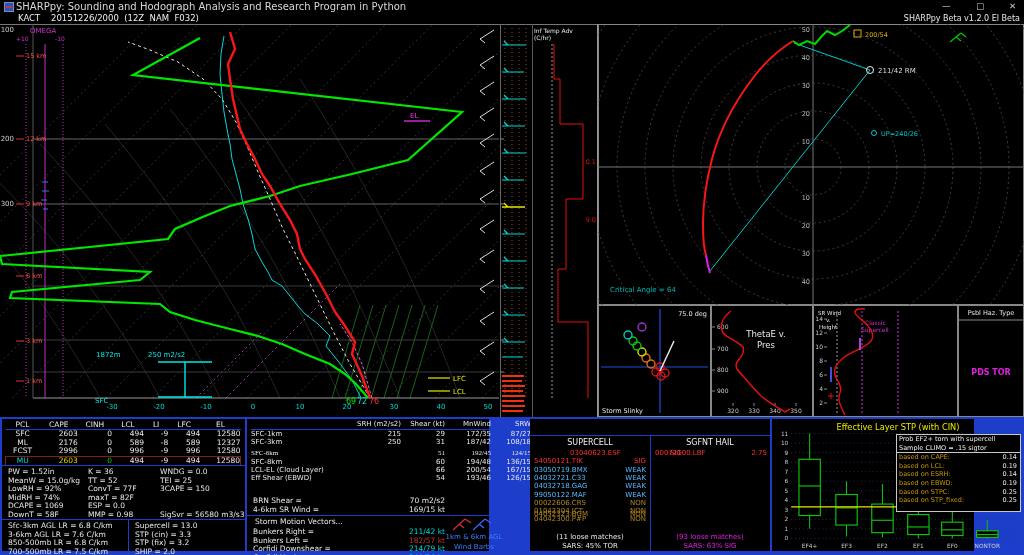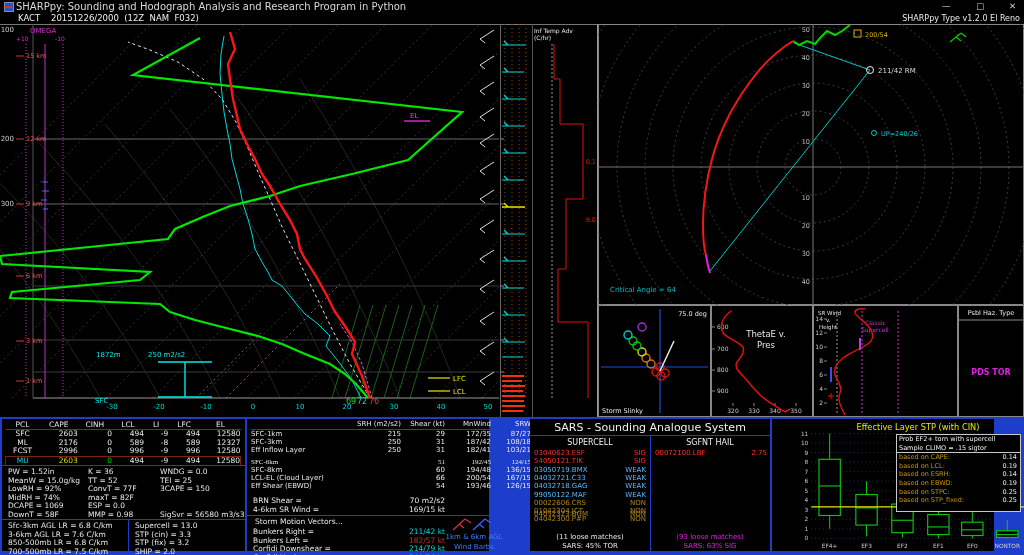--- a/index.html
+++ b/index.html
@@ -64,21 +64,21 @@
   <div class="abs" id="titlebar">
     <div class="abs" id="appicon"></div>
     <span class="abs ttl">SHARPpy: Sounding and Hodograph Analysis and Research Program in Python</span>
     <span class="abs winbtn" style="left:942px;">—</span>
     <span class="abs winbtn" style="left:976px;">□</span>
     <span class="abs winbtn" style="left:1009px;">✕</span>
   </div>
 
   <div class="abs" id="headerbar">
     <span class="abs lft">KACT    20151226/2000  (12Z  NAM  F032)</span>
-    <span class="abs rgt">SHARPpy Type v1.2.0 El Reno</span>
+    <span class="abs rgt">SHARPpy Beta v1.2.0 El Beta</span>
   </div>
 
   <svg class="abs" style="left:0;top:24px;" width="500" height="393" viewBox="0 0 500 393">
     <g>
 
       <path stroke="#3c3c3c" stroke-width="0.8" stroke-dasharray="2 3" fill="none" d="M-223 374L151 0M-176 374L198 0M-129 374L245 0M-82 374L292 0M-35 374L339 0M12 374L386 0M59 374L433 0M106 374L480 0M153 374L527 0M200 374L574 0M247 374L621 0M294 374L668 0M341 374L715 0M388 374L762 0M435 374L809 0M482 374L856 0"></path>
 
       <path stroke="#333" stroke-width="0.7" fill="none" d="M100 374C60 300 10 230 -60 160"></path>
       <path stroke="#333" stroke-width="0.7" fill="none" d="M160 374C118 295 60 215 -20 140"></path>
       <path stroke="#333" stroke-width="0.7" fill="none" d="M220 374C180 290 120 205 40 120"></path>
@@ -444,27 +444,20 @@
               <td>172/35</td>
             <td>87/27</td>
             </tr>
           <tr>
             <td class="l">SFC-3km</td>
               <td>250</td>
             <td>31</td>
               <td>187/42</td>
             <td>108/18</td>
             </tr>
-          <tr>
-            <td class="l">Eff Inflow Layer</td>
-              <td>250</td>
-            <td>31</td>
-              <td>182/41</td>
-            <td>103/21</td>
-            </tr>
           <tr class="gap">
             <td class="l">SFC-6km</td>
               <td></td>
             <td>51</td>
               <td>192/45</td>
             <td>124/15</td>
             </tr>
           <tr>
             <td class="l">SFC-8km</td>
               <td></td>
@@ -512,27 +505,26 @@
         <svg class="abs" style="left:198px;top:96px;" width="60" height="18">
           <path d="M8 15L20 4M20 4L26 8M14 9L19 13" stroke="#d03030" fill="none" stroke-width="1.3"></path>
           <path d="M28 15L40 4M40 4L46 8M34 9L39 13" stroke="#4060ff" fill="none" stroke-width="1.3"></path>
         </svg>
         <div class="caption" style="left:182px;top:114px;">1km &amp; 6km AGL</div>
         <div class="caption" style="left:182px;top:124px;">Wind Barbs</div>
       </div>
     </div>
 
     <div class="bpanel" style="left:530px;width:240px;">
-      <div id="sars-title">SARS - Sounding Analogue System</div>
       <div class="divh" style="left:0;top:16px;width:240px;"></div>
       <div class="divv" style="left:120px;top:16px;height:116px;"></div>
       <div class="sars-col-h" style="left:1px;">SUPERCELL</div>
       <div class="sars-col-h" style="left:121px;">SGFNT HAIL</div>
 
-      <div class="srow rd" style="top:30px;">
+      <div class="srow rd" style="top:30px;margin-left:36px;">
           <span>03040623.ESF</span>
           <span>SIG</span>
         </div>
       <div class="srow rd" style="top:38.3px;">
           <span>54050121.TIK</span>
           <span>SIG</span>
         </div>
       <div class="srow wk" style="top:46.6px;">
           <span>03050719.BMX</span>
           <span>WEAK</span>
@@ -569,21 +561,21 @@
       <div class="sfoot wh" style="left:1px;top:123px;">SARS: 45% TOR</div>
 
       <div class="srow rd" style="left:121px;top:30px;">
           <span>00072100.LBF</span>
           <span>2.75</span>
         </div>
       <div class="sfoot mg" style="left:121px;top:114px;">(93 loose matches)</div>
       <div class="sfoot mg" style="left:121px;top:123px;">SARS: 63% SIG</div>
     </div>
 
-    <div class="bpanel" style="left:772px;width:202px;padding-left:20px;">
+    <div class="bpanel" style="left:772px;width:202px;">
       <svg id="stp-svg" width="250" height="132" viewBox="0 0 250 136">
         <text x="126" y="11" font-size="8.5" fill="#e8e800" text-anchor="middle">Effective Layer STP (with CIN)</text>
       <line x1="16" x2="248" y1="123" y2="123" stroke="#2c3a74" stroke-dasharray="1 3" stroke-width="0.8"></line>
           <text x="13" y="125" fill="#cccccc" font-size="6" text-anchor="end">0</text>
           <line x1="16" x2="248" y1="113.18181818181819" y2="113.18181818181819" stroke="#2c3a74" stroke-dasharray="1 3" stroke-width="0.8"></line>
           <text x="13" y="115.18181818181819" fill="#cccccc" font-size="6" text-anchor="end">1</text>
           <line x1="16" x2="248" y1="103.36363636363636" y2="103.36363636363636" stroke="#2c3a74" stroke-dasharray="1 3" stroke-width="0.8"></line>
           <text x="13" y="105.36363636363636" fill="#cccccc" font-size="6" text-anchor="end">2</text>
           <line x1="16" x2="248" y1="93.54545454545455" y2="93.54545454545455" stroke="#2c3a74" stroke-dasharray="1 3" stroke-width="0.8"></line>
           <text x="13" y="95.54545454545455" fill="#cccccc" font-size="6" text-anchor="end">3</text>

